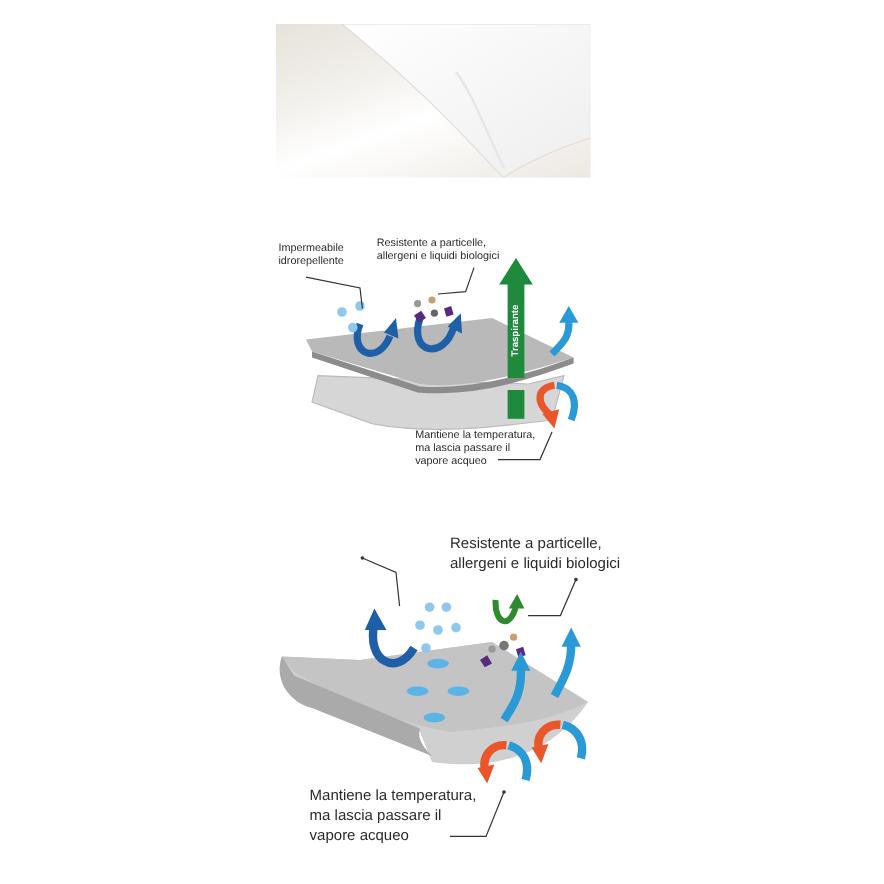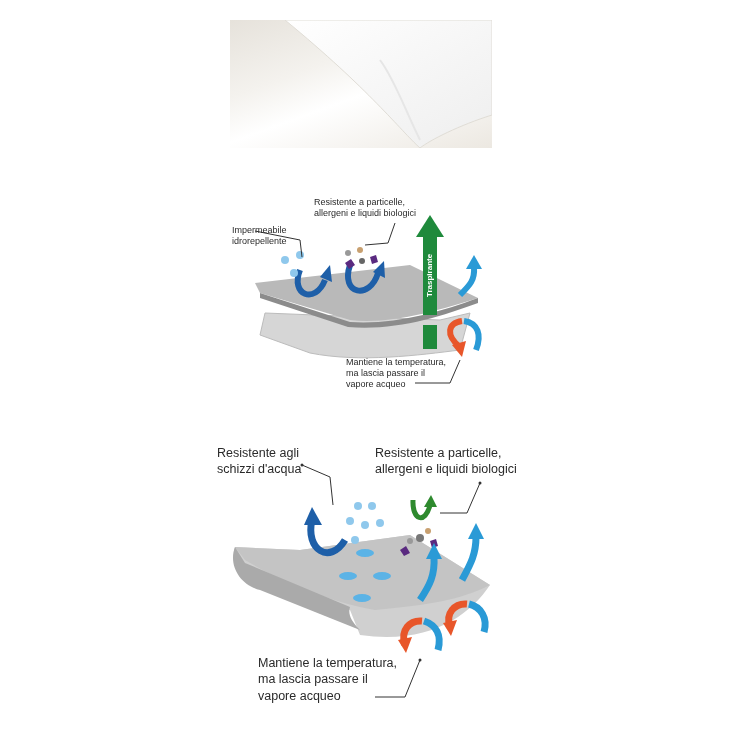--- a/index.html
+++ b/index.html
@@ -62,21 +62,21 @@
     <circle cx="128" cy="68" r="3" fill="#999"></circle>
     <circle cx="140" cy="65" r="3" fill="#c8a070"></circle>
     <polygon points="125,78 131,74 135,80 129,84" fill="#5a2a80"></polygon>
     <polygon points="150,72 156,70 158,77 152,79" fill="#5a2a80"></polygon>
     <circle cx="142" cy="76" r="3" fill="#666"></circle>
 
     <polyline points="35,46 80,55 82,72" fill="none" stroke="#333" stroke-width="1"></polyline>
     <polyline points="145,60 168,58 175,38" fill="none" stroke="#333" stroke-width="1"></polyline>
     <polyline points="195,198 230,198 240,175" fill="none" stroke="#333" stroke-width="1"></polyline>
   </svg>
-  <div class="label" style="left:12px;top:40px">
+  <div class="label" style="left:12px;top:16px">
     <div>Impermeabile</div>
     <div>idrorepellente</div>
   </div>
   <div class="label" style="left:94px;top:12px">
     <div>Resistente a particelle,</div>
     <div>allergeni e liquidi biologici</div>
   </div>
   <div class="vlabel" style="left:205px;top:112px">Traspirante</div>
   <div class="label" style="left:126px;top:172px">
     <div>Mantiene la temperatura,</div>
@@ -128,24 +128,20 @@
     <polygon points="243,188 251,201 257,185" fill="#e8562a"></polygon>
     <path d="M269 169 C281 172 288 183 284 197" fill="none" stroke="#2a9ad6" stroke-width="7"></path>
 
     <polyline points="102,30 130,42 133,70" fill="none" stroke="#333" stroke-width="1"></polyline>
     <circle cx="102" cy="30" r="1.5" fill="#333"></circle>
     <polyline points="240,78 267,78 280,48" fill="none" stroke="#333" stroke-width="1"></polyline>
     <circle cx="280" cy="48" r="1.5" fill="#333"></circle>
     <polyline points="175,262 205,262 220,225" fill="none" stroke="#333" stroke-width="1"></polyline>
     <circle cx="220" cy="225" r="1.5" fill="#333"></circle>
   </svg>
-  <div class="label" style="left:17px;top:10px">
-    <div>Resistente agli</div>
-    <div>schizzi d'acqua</div>
-  </div>
   <div class="label" style="left:175px;top:10px">
     <div>Resistente a particelle,</div>
     <div>allergeni e liquidi biologici</div>
   </div>
   <div class="label" style="left:58px;top:220px">
     <div>Mantiene la temperatura,</div>
     <div>ma lascia passare il</div>
     <div>vapore acqueo</div>
   </div>
 </div>

